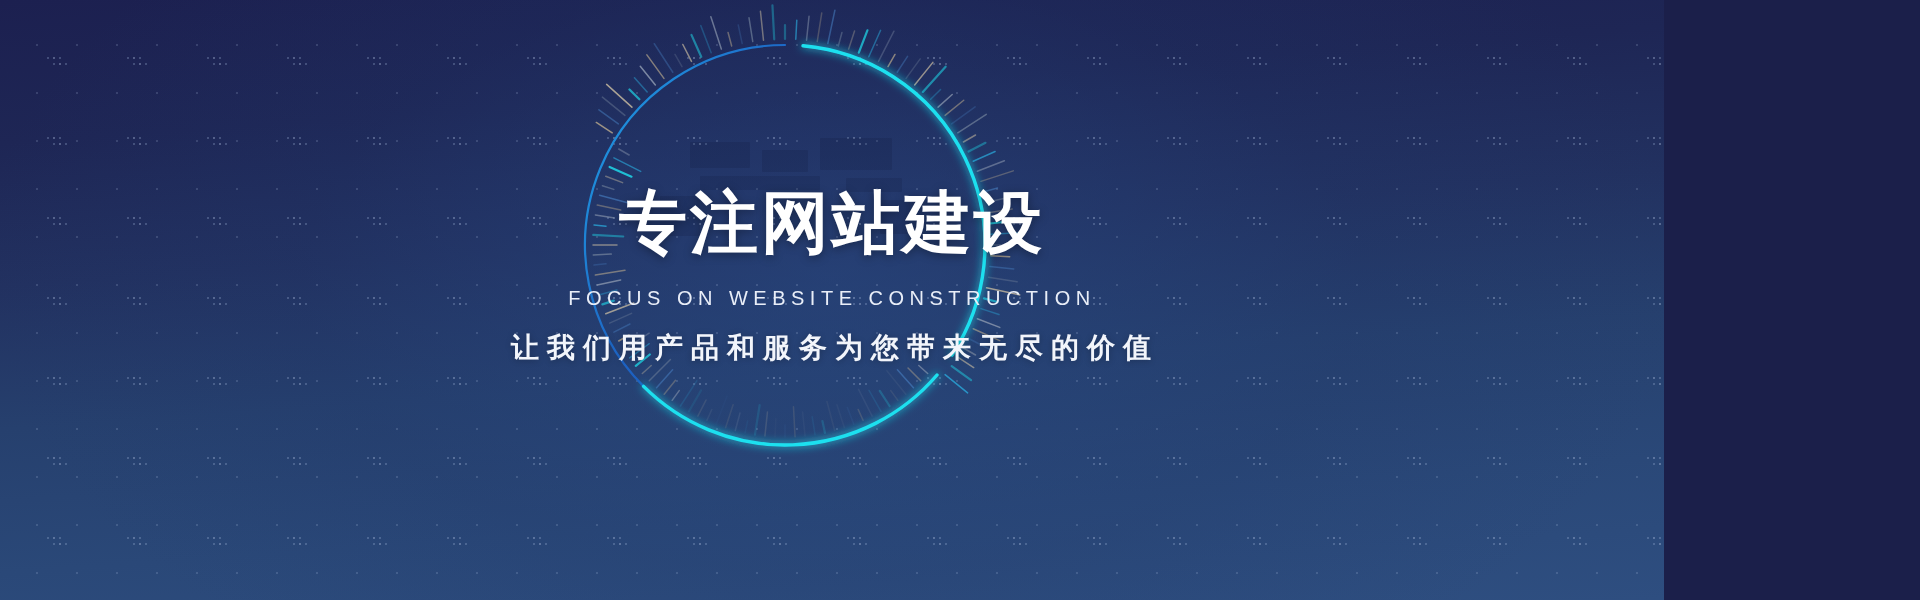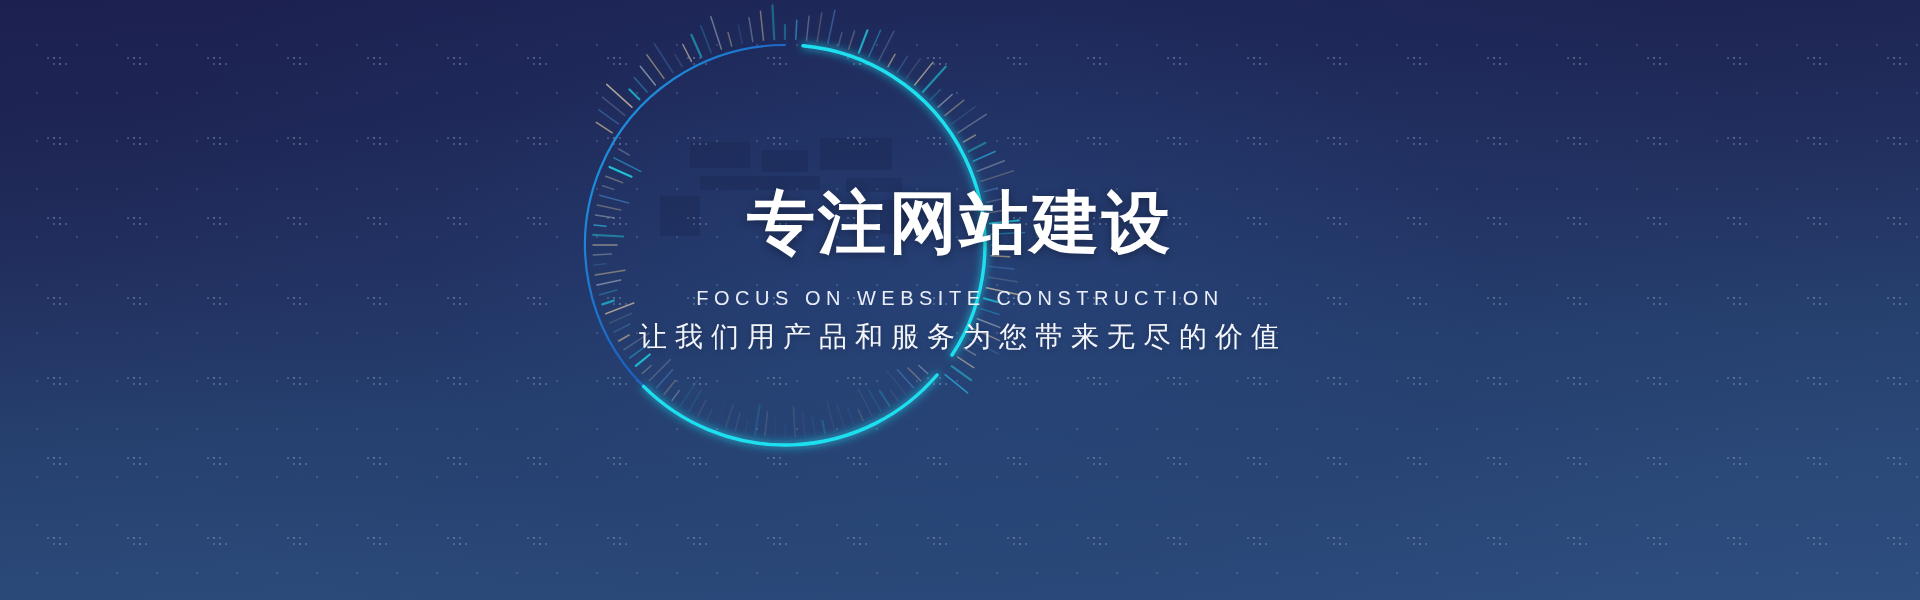--- a/index.html
+++ b/index.html
@@ -5,21 +5,21 @@
   * { margin:0; padding:0; box-sizing:border-box; }
   html, body {
     width:1920px; height:600px;
     overflow:hidden;
     background:#1b1f4a;
     font-family:"Liberation Sans", sans-serif;
   }
 
   #banner {
     position:relative;
-    width:1920px;
+    width:1664px;
     height:600px;
     overflow:hidden;
     background:
       radial-gradient(ellipse 1100px 620px at 50% 46%, rgba(40,72,130,0.55) 0%, rgba(32,56,108,0.20) 48%, rgba(0,0,0,0) 78%),
       linear-gradient(176deg, #1c2050 0%, #1e2655 20%, #223160 40%, #26406e 60%, #2a4878 80%, #2e4e80 100%);
   }
 
   
   .dot-layer {
     position:absolute;
@@ -89,25 +89,25 @@
     margin-top:26px;
     font-family:"Liberation Sans",sans-serif;
     font-size:20px;
     line-height:24px;
     font-weight:400;
     color:#e9eef8;
     letter-spacing:5.5px;
     white-space:nowrap;
   }
   .sub-cn {
-    margin-top:10px;
+    margin-top:21px;
     font-family:"DejaVu Sans","Liberation Sans",sans-serif;
     font-size:28px;
     line-height:34px;
-    font-weight:400;
+    font-weight:700;
     color:#f2f5fb;
     letter-spacing:8px;
     white-space:nowrap;
     text-shadow:0 1px 6px rgba(0,0,0,0.25);
     padding-left:6px;
   }
 </style>
 </head>
 <body>
 

